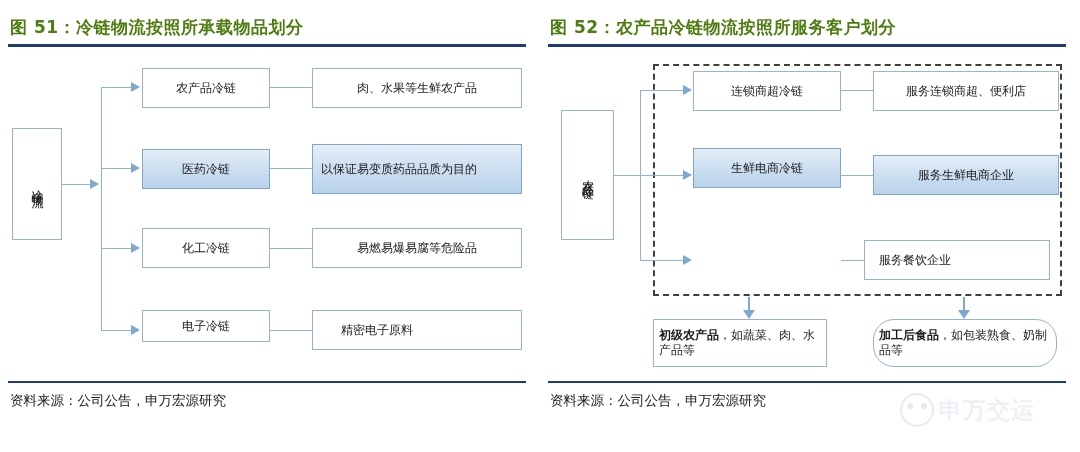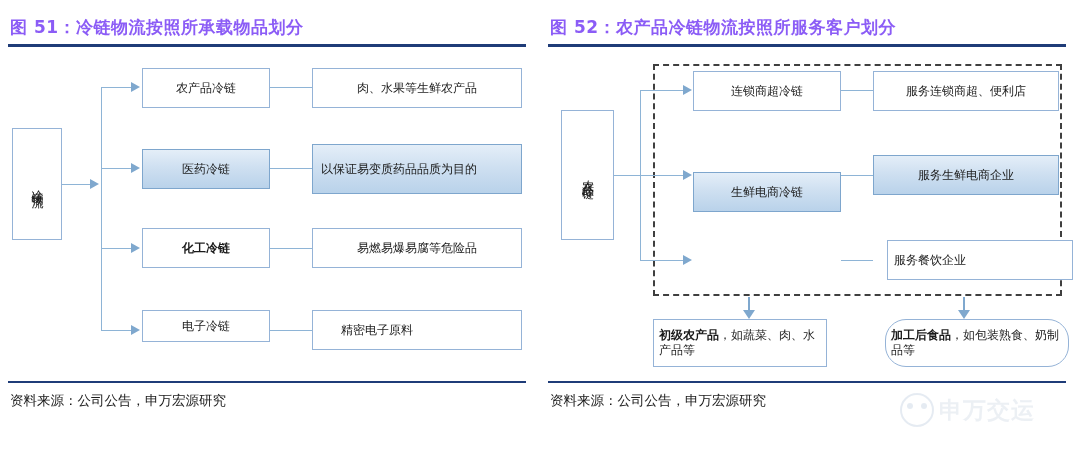--- a/index.html
+++ b/index.html
@@ -25,21 +25,21 @@
   .panel-left  { left: 0; }
   .panel-right { left: 540px; }
 
   
   .fig-title {
     position: absolute;
     left: 10px;
     top: 16px;
     font-size: 17px;
     font-weight: bold;
-    color: #8b5cf6;
+    color: #4d7c0f;
     letter-spacing: 0.5px;
     white-space: nowrap;
   }
   .title-rule {
     position: absolute;
     left: 8px;
     top: 44px;
     width: 518px;
     height: 3px;
     background: #1f3c78;
@@ -212,21 +212,21 @@
     <div class="nbox" style="left:312px; top:20px; width:210px; height:40px;">肉、水果等生鲜农产品</div>
 
     <div class="hline" style="left:101px; top:120px; width:32px;"></div>
     <div class="arrow-r" style="left:131px; top:115px;"></div>
     <div class="nbox hl" style="left:142px; top:101px; width:128px; height:40px;">医药冷链</div>
     <div class="hline" style="left:270px; top:120px; width:42px;"></div>
     <div class="nbox hl" style="left:312px; top:96px; width:210px; height:50px; justify-content:flex-start; text-align:left; padding:0 8px;">以保证易变质药品品质为目的</div>
 
     <div class="hline" style="left:101px; top:200px; width:32px;"></div>
     <div class="arrow-r" style="left:131px; top:195px;"></div>
-    <div class="nbox" style="left:142px; top:180px; width:128px; height:40px;font-weight:bold;">化工冷链</div>
+    <div class="nbox" style="left:142px; top:180px; width:128px; height:40px;">化工冷链</div>
     <div class="hline" style="left:270px; top:200px; width:42px;"></div>
     <div class="nbox" style="left:312px; top:180px; width:210px; height:40px;">易燃易爆易腐等危险品</div>
 
     <div class="hline" style="left:101px; top:282px; width:32px;"></div>
     <div class="arrow-r" style="left:131px; top:277px;"></div>
     <div class="nbox" style="left:142px; top:262px; width:128px; height:32px;">电子冷链</div>
     <div class="hline" style="left:270px; top:282px; width:42px;"></div>
     <div class="nbox left-align" style="left:312px; top:262px; width:210px; height:40px; padding-left:28px;">精密电子原料</div>
 
   </div>
@@ -251,42 +251,42 @@
     <div class="vline" style="left:100px; top:42px; height:170px;"></div>
 
     <div class="hline" style="left:100px; top:42px; width:45px;"></div>
     <div class="arrow-r" style="left:143px; top:37px;"></div>
     <div class="nbox" style="left:153px; top:23px; width:148px; height:40px;">连锁商超冷链</div>
     <div class="hline" style="left:301px; top:42px; width:32px;"></div>
     <div class="nbox" style="left:333px; top:23px; width:186px; height:40px;">服务连锁商超、便利店</div>
 
     <div class="hline" style="left:100px; top:127px; width:45px;"></div>
     <div class="arrow-r" style="left:143px; top:122px;"></div>
-    <div class="nbox hl" style="left:153px; top:124px; width:148px; height:40px;">生鲜电商冷链</div>
+    <div class="nbox hl" style="left:153px; top:100px; width:148px; height:40px;">生鲜电商冷链</div>
     <div class="hline" style="left:301px; top:127px; width:32px;"></div>
     <div class="nbox hl" style="left:333px; top:107px; width:186px; height:40px;">服务生鲜电商企业</div>
 
     <div class="hline" style="left:100px; top:212px; width:45px;"></div>
     <div class="arrow-r" style="left:143px; top:207px;"></div>
     <div class="hline" style="left:301px; top:212px; width:32px;"></div>
-    <div class="nbox left-align" style="left:347px; top:192px; width:186px; height:40px; padding-left:6px;">服务餐饮企业</div>
+    <div class="nbox left-align" style="left:324px; top:192px; width:186px; height:40px; padding-left:14px;">服务餐饮企业</div>
 
     <div class="vline-thick" style="left:208px; top:249px; height:14px;"></div>
     <div class="arrow-d" style="left:203px; top:262px;"></div>
 
     <div class="vline-thick" style="left:423px; top:249px; height:14px;"></div>
     <div class="arrow-d" style="left:418px; top:262px;"></div>
 
     <div class="nbox left-align" style="left:113px; top:271px; width:174px; height:48px;">
       <span>
         <span class="b">初级农产品</span><span>，如蔬菜、肉、水产品等</span>
       </span>
     </div>
 
-    <div class="nbox left-align" style="left:345px; top:271px; width:184px; height:48px;border-radius:21px;">
+    <div class="nbox left-align" style="left:333px; top:271px; width:184px; height:48px;border-radius:21px;">
       <span>
         <span class="b">加工后食品</span><span>，如包装熟食、奶制品等</span>
       </span>
     </div>
 
   </div>
 
   <div class="src-rule"></div>
   <div class="src-text">资料来源：公司公告，申万宏源研究</div>
 </div>

